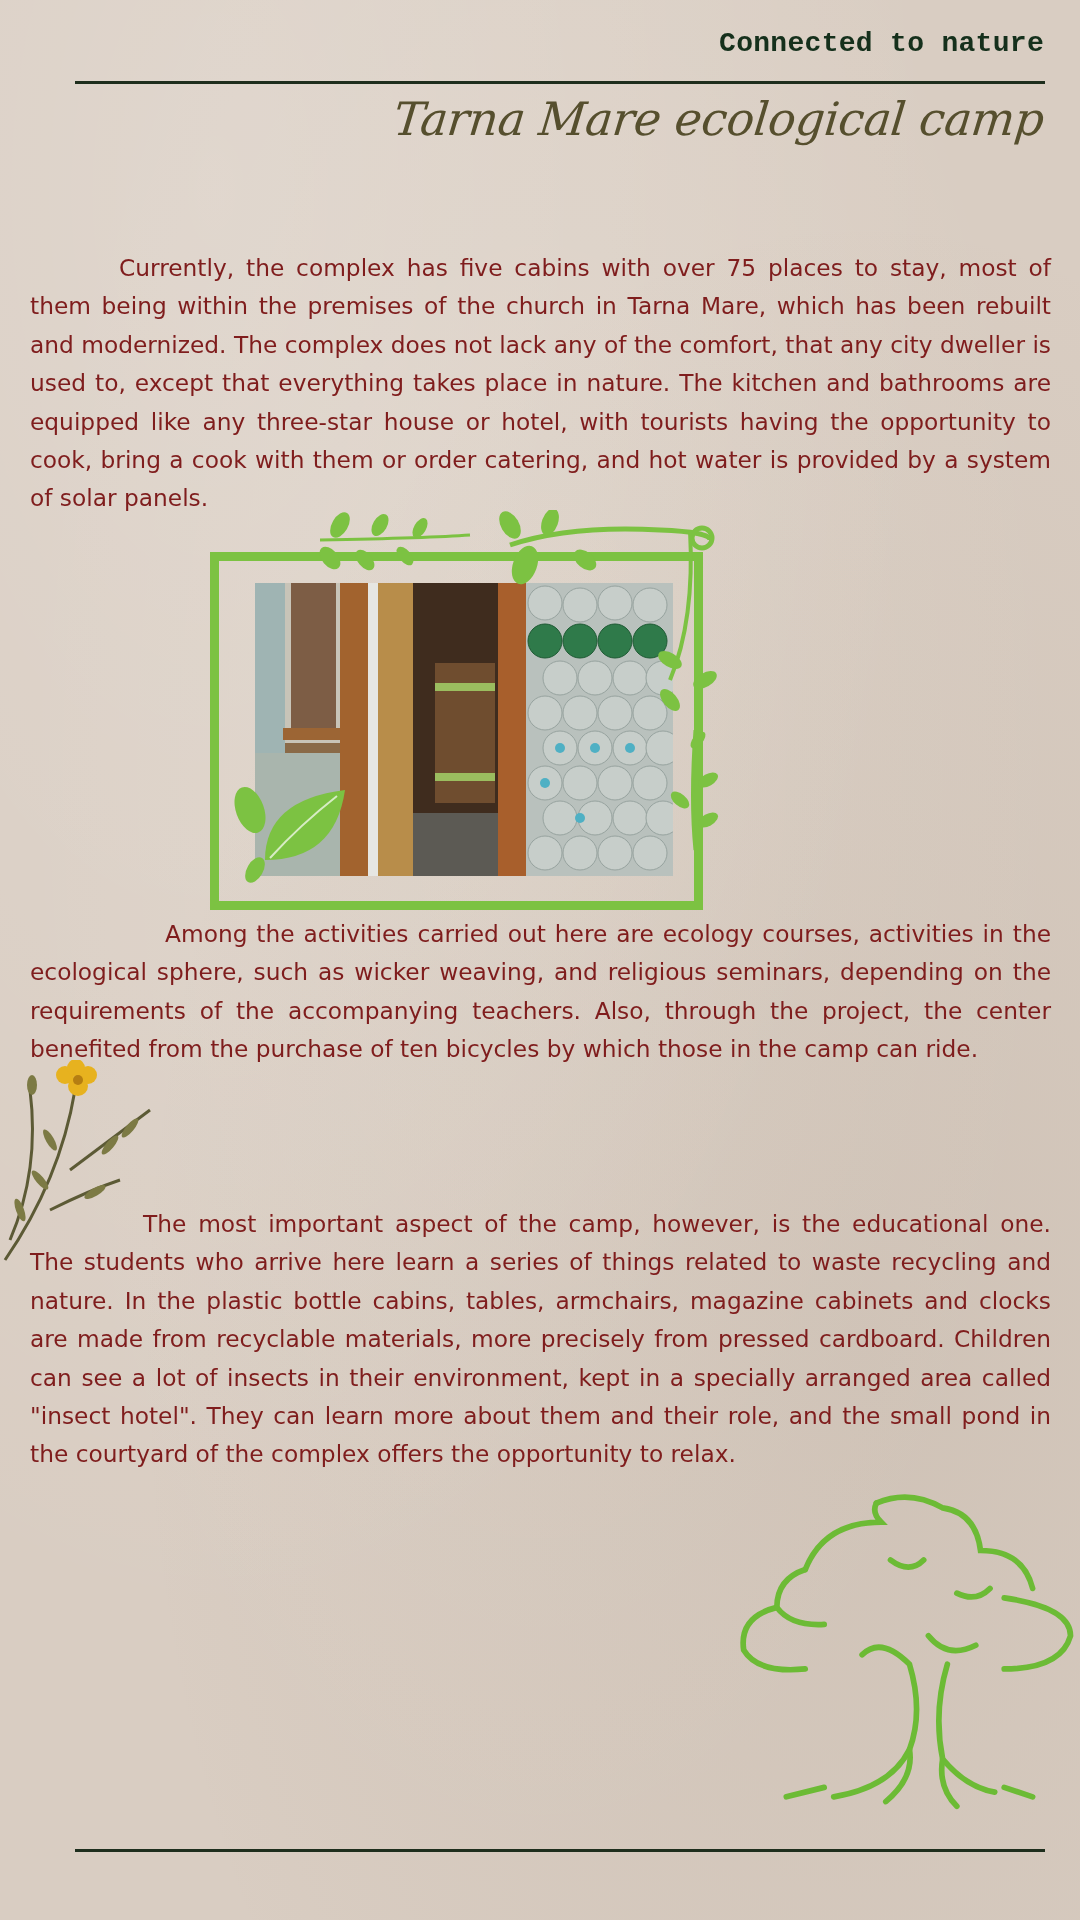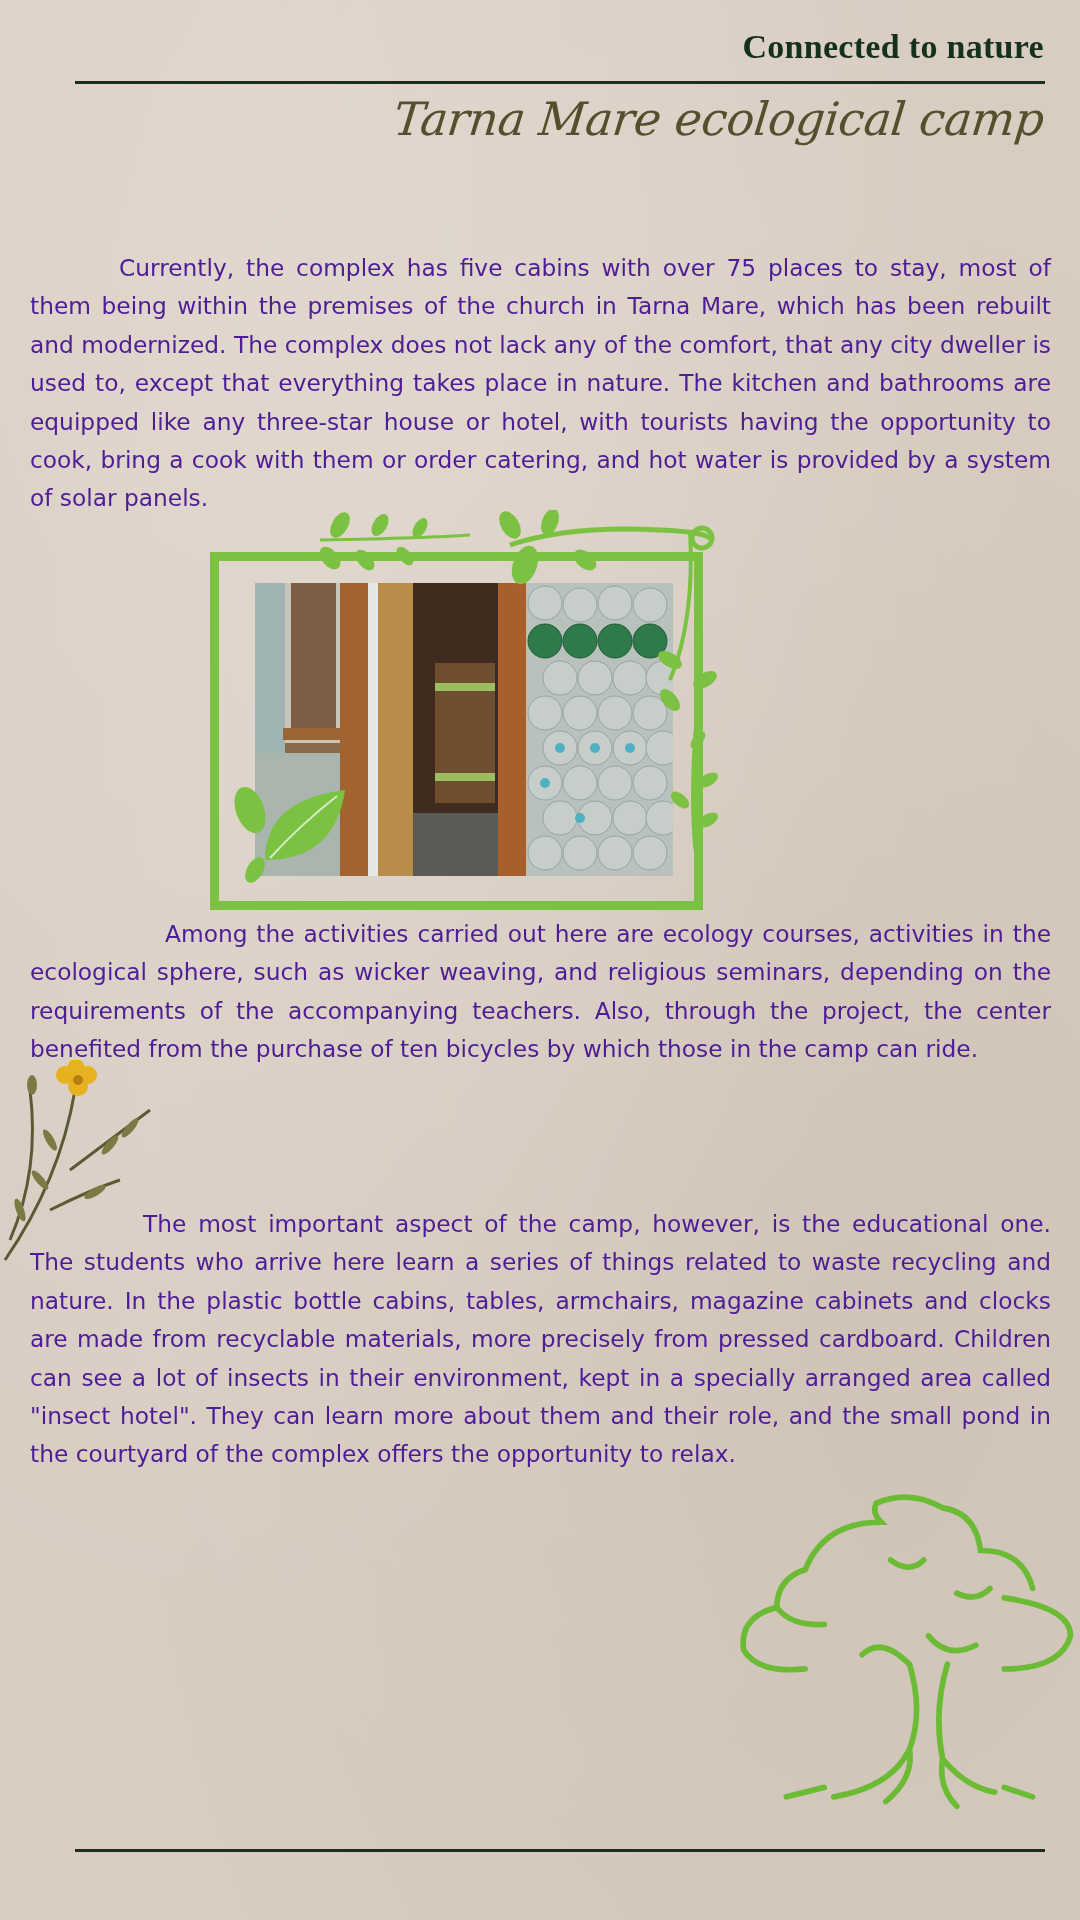--- a/index.html
+++ b/index.html
@@ -8,33 +8,33 @@
     background: #d9cdc2;
     background-image:
       radial-gradient(ellipse at 20% 10%, rgba(255,255,255,0.18), transparent 60%),
       radial-gradient(ellipse at 80% 70%, rgba(120,100,80,0.10), transparent 60%),
       radial-gradient(ellipse at 50% 40%, rgba(255,250,240,0.12), transparent 70%);
     font-family: "DejaVu Sans", sans-serif;
     color: #1b1a17;
   }
   .abs { position: absolute; }
   .header-title {
-    right: 36px; top: 28px; font-size: 34px; font-weight: bold;
+    right: 36px; top: 28px; font-size: 28px; font-weight: bold;
     color: #15301c; letter-spacing: 0.3px;
-    font-family: Liberation Serif, serif;
+    font-family: Liberation Mono, monospace;
   }
   .rule { left: 75px; width: 970px; height: 3px; background: #1e2e1d; }
   .subtitle {
     right: 36px; top: 92px; font-size: 46px; font-style: italic;
     color: #564f2e; font-family: "DejaVu Serif", serif;
     transform: skewX(-6deg); letter-spacing: -0.5px;
   }
   .para {
     left: 30px; width: 1021px; font-size: 23.3px; line-height: 38.4px;
-    text-align: justify; color: #4c1d95;
+    text-align: justify; color: #7f1d1d;
     font-family: "DejaVu Sans", sans-serif;
   }
   .frame {
     left: 210px; top: 552px; width: 475px; height: 340px;
     border: 9px solid #7cc242;
   }
   .photo {
     left: 255px; top: 583px; width: 418px; height: 293px; overflow: hidden;
     background: #6b4a2a;
   }

